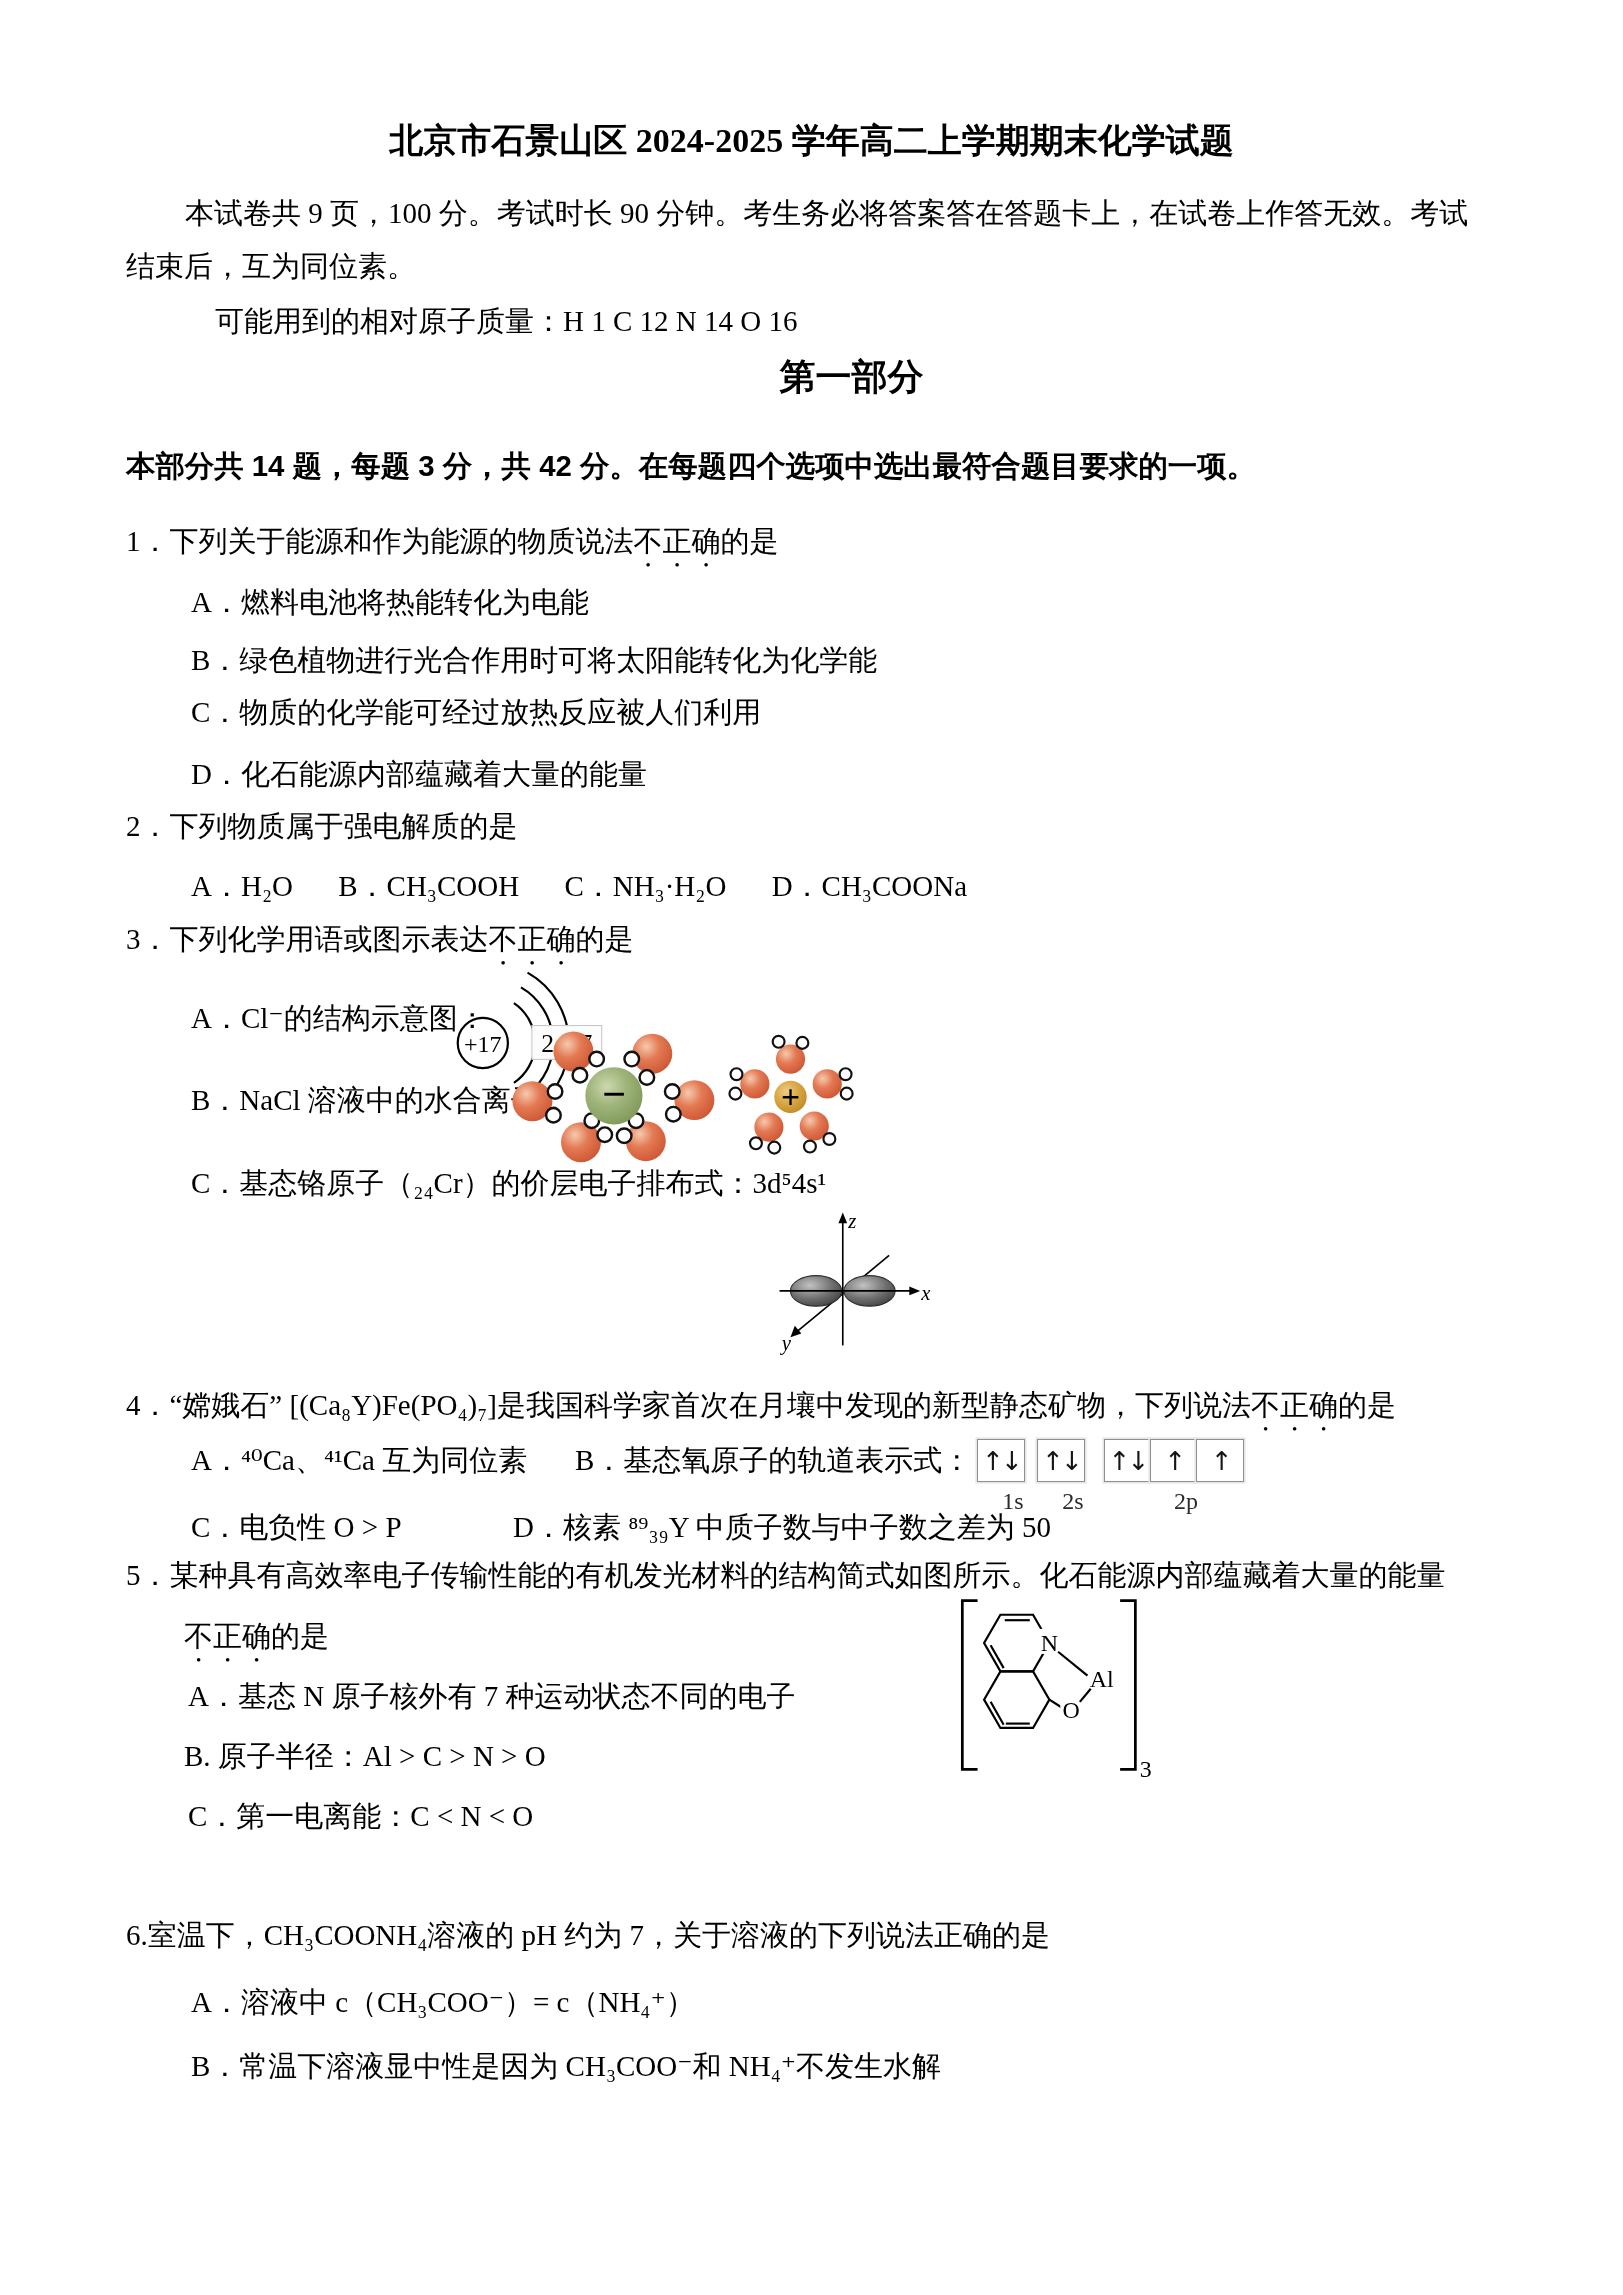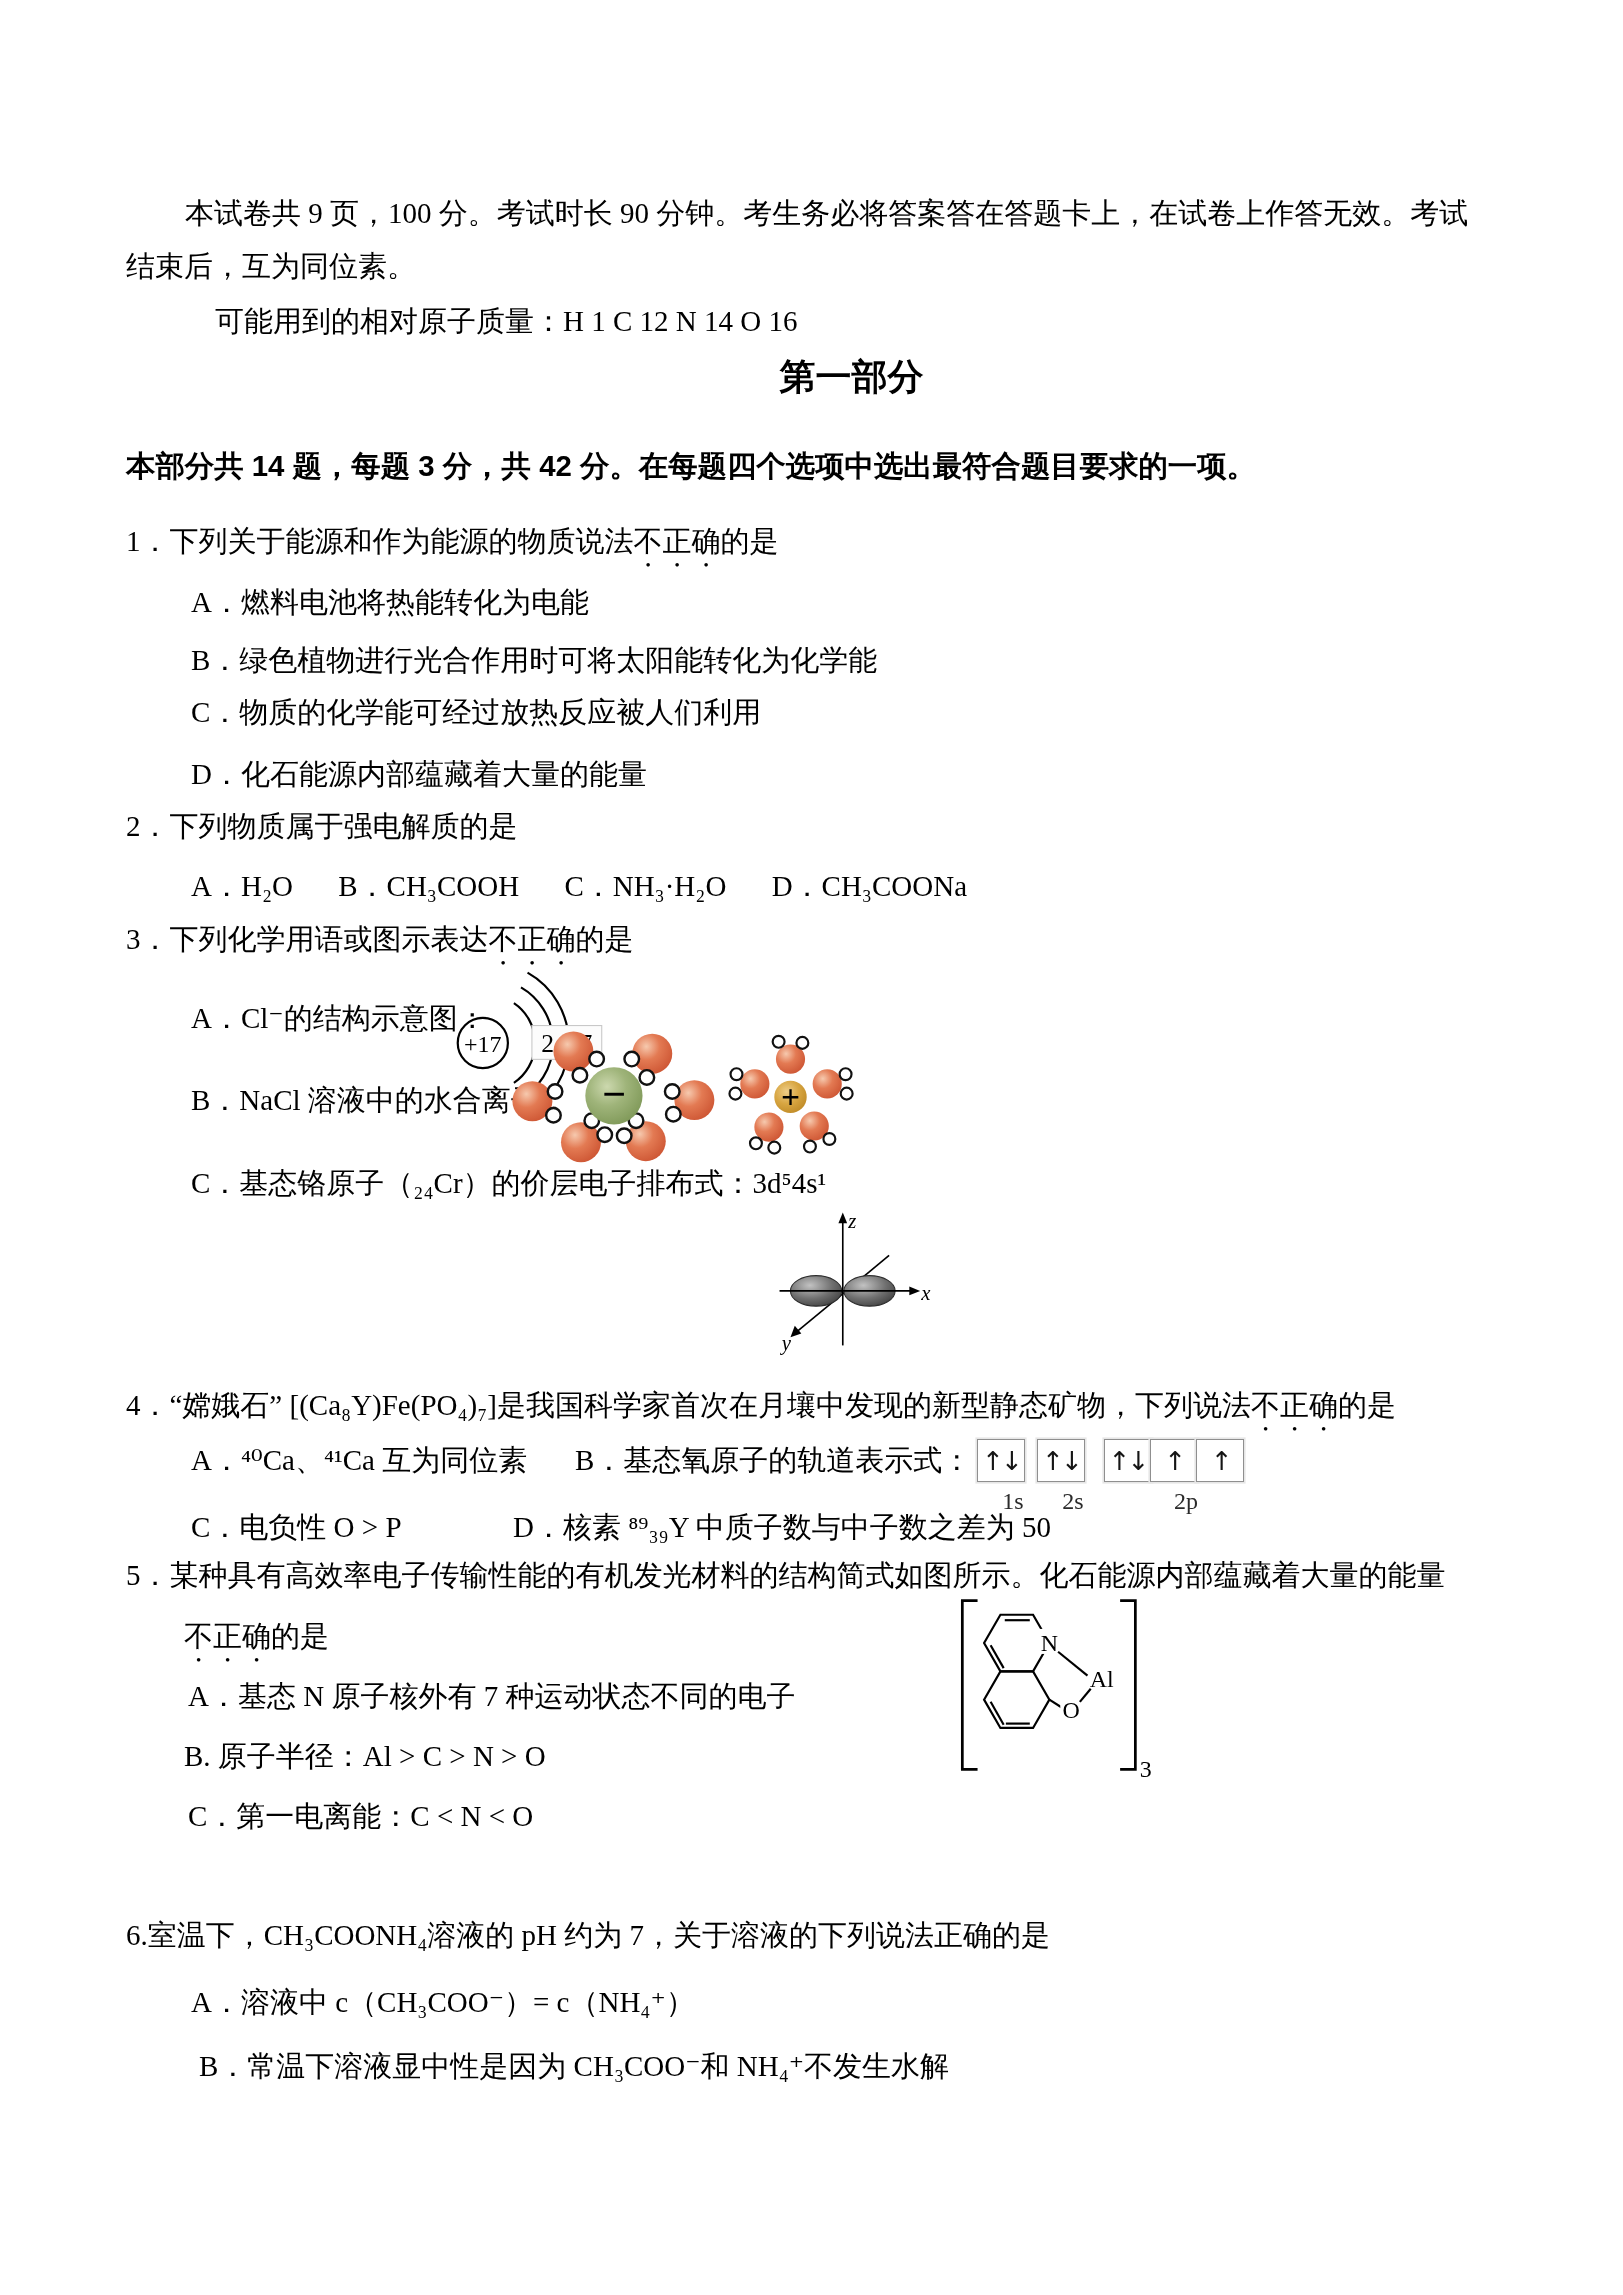--- a/index.html
+++ b/index.html
@@ -24,20 +24,21 @@
   .oblabel{margin-top:5.5px;font-size:24px;color:#2b2b2b;margin-left:24px;}
   .gap1{margin-right:12px;} .gap2{margin-right:18.5px;}
   svg{position:absolute;overflow:visible;}
   svg text{font-family:"Liberation Serif","DejaVu Serif",serif;}
 </style>
 </head>
 <body>
 
 <div class="page">
 
+  <div class="line title" style="top:121px;left:0;">北京市石景山区 2024-2025 学年高二上学期期末化学试题</div>
   <div class="line" style="top:197px;left:185px;">本试卷共 9 页，100 分。考试时长 90 分钟。考生务必将答案答在答题卡上，在试卷上作答无效。考试</div>
   <div class="line" style="top:250px;left:126px;">结束后，互为同位素。</div>
   <div class="line" style="top:305px;left:215px;">可能用到的相对原子质量：H 1   C 12   N 14   O 16</div>
 
   <div class="line part-head" style="top:356px;left:0;padding-left:40px;">第一部分</div>
   <div class="line instructions" style="top:449px;left:126px;">本部分共 14 题，每题 3 分，共 42 分。在每题四个选项中选出最符合题目要求的一项。</div>
 
   <div class="line" style="top:525px;left:126px;">
     <span>1．</span><span>下列关于能源和作为能源的物质说法</span><span class="emph">不正确</span><span>的是</span>
   </div>
@@ -240,16 +241,16 @@
     <rect x="206" y="192" width="40" height="46" fill="#fff"></rect>
     <text x="226" y="230" text-anchor="middle" font-size="44">O</text>
     <line x1="242" y1="200" x2="262" y2="176" stroke="#000" stroke-width="4"></line>
     <text x="260" y="172" font-size="44">Al</text>
   </svg>
 
   <div class="line" style="top:1919px;left:126px;">
     <span>6.</span><span>室温下，CH₃COONH₄溶液的 pH 约为 7，关于溶液的下列说法正确的是</span>
   </div>
   <div class="line" style="top:1986px;left:191px;">A．溶液中 c（CH₃COO⁻）= c（NH₄⁺）</div>
-  <div class="line" style="top:2050px;left:191px;margin-left:8px;">B．常温下溶液显中性是因为 CH₃COO⁻和 NH₄⁺不发生水解</div>
+  <div class="line" style="top:2050px;left:191px;">B．常温下溶液显中性是因为 CH₃COO⁻和 NH₄⁺不发生水解</div>
 
 </div>
 
 
 </body></html>

